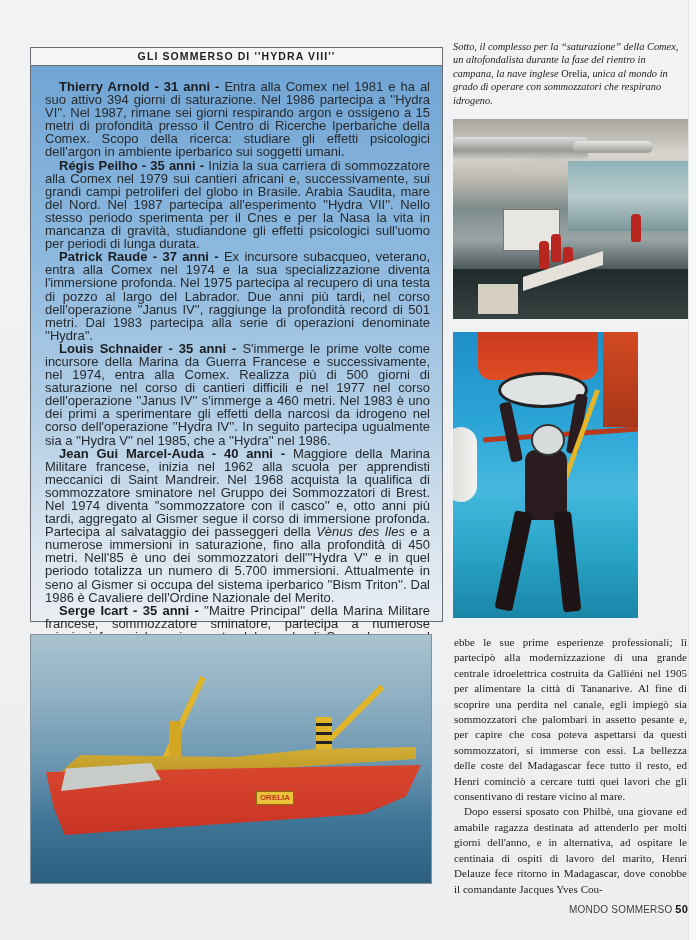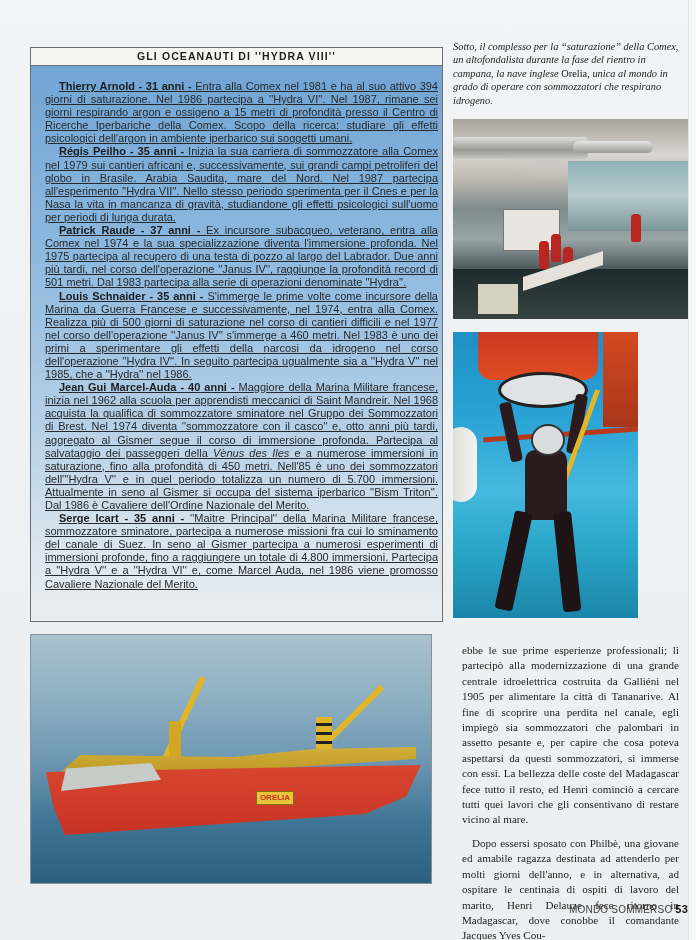--- a/index.html
+++ b/index.html
@@ -23,24 +23,23 @@
     border: 1px solid #6b6f73;
     background: linear-gradient(180deg, #6fa3d3 0%, #8cb8de 35%, #b4cfe6 65%, #dbe6ef 88%, #e9eef2 100%);
     box-sizing: border-box;
   }
   .sidebar-title {
     height: 17px; line-height: 17px; text-align: center;
     background: #f5f5f3; border-bottom: 1px solid #6b6f73;
     font-weight: bold; font-size: 10.5px; letter-spacing: 1.1px; color: #1e1e1e;
   }
   .sidebar-body {
-    padding: 14px 4px 0 14px;
-    font-size: 11px; line-height: 13.1px; color: #262a2e;
+    padding: 14px 12px 0 14px;
+    font-size: 13px; line-height: 13.1px; color: #262a2e;
     text-align: justify;
-    text-decoration: underline;
   }
   .sidebar-body p { margin: 0; text-indent: 14px; }
   .sidebar-body .name { font-weight: bold; color: #1a1d20; }
   .sidebar-body em { font-style: italic; }
 
   
   .caption {
     position: absolute; left: 453px; top: 40px; width: 232px;
     font-family: "Liberation Serif", serif; font-style: italic;
     font-size: 10.4px; line-height: 13.4px; color: #222;
@@ -109,36 +108,36 @@
     font-size: 8px; font-weight: bold; color: #c73323; text-align: center; line-height: 12px;
   }
 
   
   .body-text {
     position: absolute; left: 454px; top: 635px; width: 233px;
     font-family: "Liberation Serif", serif;
     font-size: 11.1px; line-height: 15.4px; color: #1d1d1d;
     text-align: justify;
   }
-  .body-text p { margin: 8px; }
+  .body-text p { margin: 0; }
   .body-text p + p { text-indent: 10px; }
 
   .footer {
     position: absolute; left: 558px; top: 903px; width: 130px; text-align: right;
     font-size: 10px; color: #3d3d3d; letter-spacing: 0.2px;
   }
   .footer .pg { font-weight: bold; color: #111; font-size: 11px; }
 </style>
 </head>
 <body>
 
 <div class="page">
 
   <div class="sidebar">
-    <div class="sidebar-title">GLI OCEANAUTI DI ''HYDRA VIII''</div>
+    <div class="sidebar-title">GLI SOMMERSO DI ''HYDRA VIII''</div>
     <div class="sidebar-body">
       <p><span class="name">Thierry Arnold - 31 anni - </span><span>Entra alla Comex nel 1981 e ha al suo attivo 394 giorni di saturazione. Nel 1986 partecipa a ''Hydra VI''. Nel 1987, rimane sei giorni respirando argon e ossigeno a 15 metri di profondità presso il Centro di Ricerche Iperbariche della Comex. Scopo della ricerca: studiare gli effetti psicologici dell'argon in ambiente iperbarico sui soggetti umani.</span></p>
       <p><span class="name">Régis Peilho - 35 anni - </span><span>Inizia la sua carriera di sommozzatore alla Comex nel 1979 sui cantieri africani e, successivamente, sui grandi campi petroliferi del globo in Brasile. Arabia Saudita, mare del Nord. Nel 1987 partecipa all'esperimento ''Hydra VII''. Nello stesso periodo sperimenta per il Cnes e per la Nasa la vita in mancanza di gravità, studiandone gli effetti psicologici sull'uomo per periodi di lunga durata.</span></p>
       <p><span class="name">Patrick Raude - 37 anni - </span><span>Ex incursore subacqueo, veterano, entra alla Comex nel 1974 e la sua specializzazione diventa l'immersione profonda. Nel 1975 partecipa al recupero di una testa di pozzo al largo del Labrador. Due anni più tardi, nel corso dell'operazione ''Janus IV'', raggiunge la profondità record di 501 metri. Dal 1983 partecipa alla serie di operazioni denominate ''Hydra''.</span></p>
       <p><span class="name">Louis Schnaider - 35 anni - </span><span>S'immerge le prime volte come incursore della Marina da Guerra Francese e successivamente, nel 1974, entra alla Comex. Realizza più di 500 giorni di saturazione nel corso di cantieri difficili e nel 1977 nel corso dell'operazione ''Janus IV'' s'immerge a 460 metri. Nel 1983 è uno dei primi a sperimentare gli effetti della narcosi da idrogeno nel corso dell'operazione ''Hydra IV''. In seguito partecipa ugualmente sia a ''Hydra V'' nel 1985, che a ''Hydra'' nel 1986.</span></p>
       <p><span class="name">Jean Gui Marcel-Auda - 40 anni - </span><span>Maggiore della Marina Militare francese, inizia nel 1962 alla scuola per apprendisti meccanici di Saint Mandreir. Nel 1968 acquista la qualifica di sommozzatore sminatore nel Gruppo dei Sommozzatori di Brest. Nel 1974 diventa ''sommozzatore con il casco'' e, otto anni più tardi, aggregato al Gismer segue il corso di immersione profonda. Partecipa al salvataggio dei passeggeri della </span><em>Vènus des Iles</em><span> e a numerose immersioni in saturazione, fino alla profondità di 450 metri. Nell'85 è uno dei sommozzatori dell'''Hydra V'' e in quel periodo totalizza un numero di 5.700 immersioni. Attualmente in seno al Gismer si occupa del sistema iperbarico ''Bism Triton''. Dal 1986 è Cavaliere dell'Ordine Nazionale del Merito.</span></p>
       <p><span class="name">Serge Icart - 35 anni - </span><span>''Maitre Principal'' della Marina Militare francese, sommozzatore sminatore, partecipa a numerose missioni fra cui lo sminamento del canale di Suez. In seno al Gismer partecipa a numerosi esperimenti di immersioni profonde, fino a raggiungere un totale di 4.800 immersioni. Partecipa a ''Hydra V'' e a ''Hydra VI'' e, come Marcel Auda, nel 1986 viene promosso Cavaliere Nazionale del Merito.</span></p>
     </div>
   </div>
 
@@ -182,16 +181,16 @@
     <div class="hull"></div>
     <div class="helipad"></div>
     <div class="nameplate">ORELIA</div>
   </div>
 
   <div class="body-text">
     <p>ebbe le sue prime esperienze professionali; lì partecipò alla modernizzazione di una grande centrale idroelettrica costruita da Galliéni nel 1905 per alimentare la città di Tananarive. Al fine di scoprire una perdita nel canale, egli impiegò sia sommozzatori che palombari in assetto pesante e, per capire che cosa poteva aspettarsi da questi sommozzatori, si immerse con essi. La bellezza delle coste del Madagascar fece tutto il resto, ed Henri cominciò a cercare tutti quei lavori che gli consentivano di restare vicino al mare.</p>
     <p>Dopo essersi sposato con Philbè, una giovane ed amabile ragazza destinata ad attenderlo per molti giorni dell'anno, e in alternativa, ad ospitare le centinaia di ospiti di lavoro del marito, Henri Delauze fece ritorno in Madagascar, dove conobbe il comandante Jacques Yves Cou-</p>
   </div>
 
-  <div class="footer"><span>MONDO SOMMERSO </span><span class="pg">53</span></div>
+  <div class="footer"><span>MONDO SOMMERSO </span><span class="pg">50</span></div>
 
   <div class="right-edge"></div>
 </div>
 
 </body></html>

